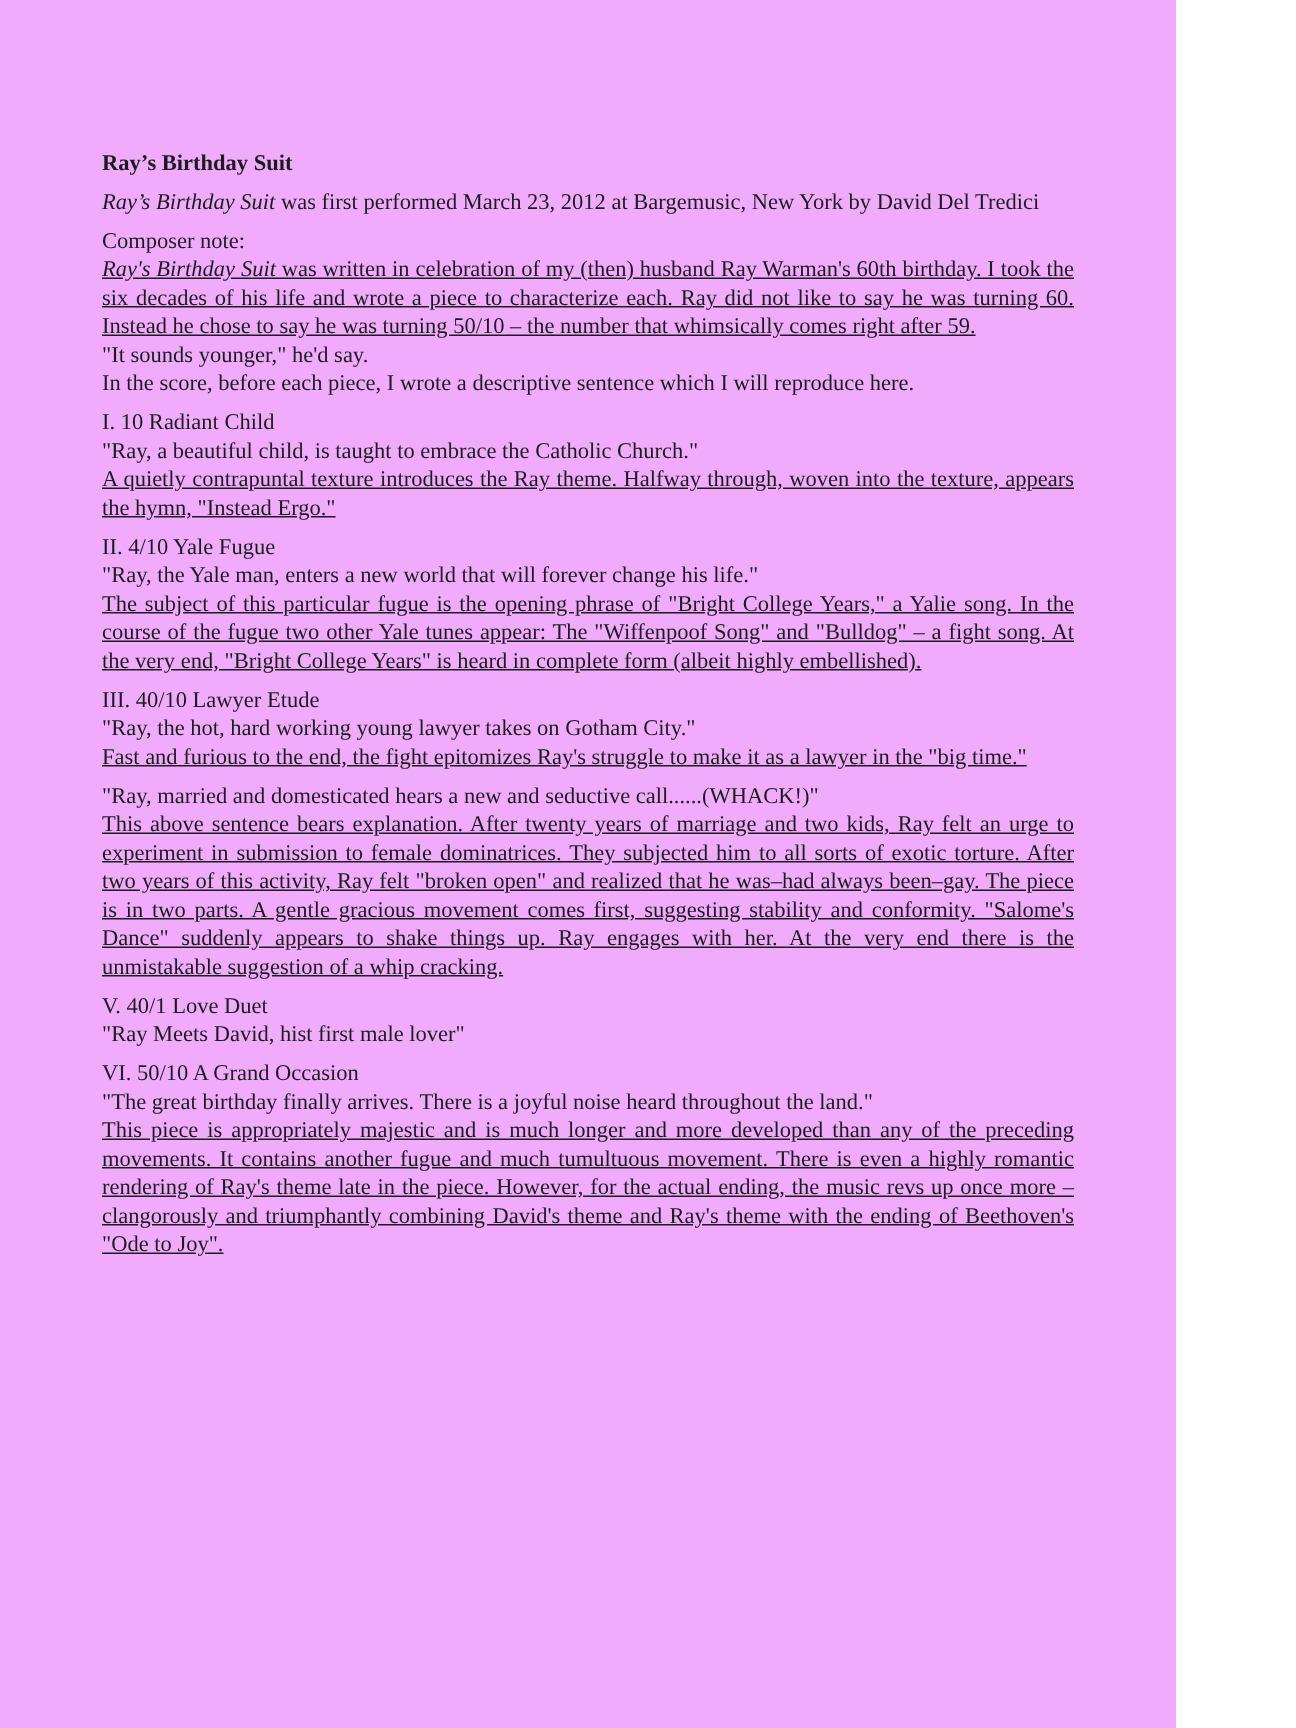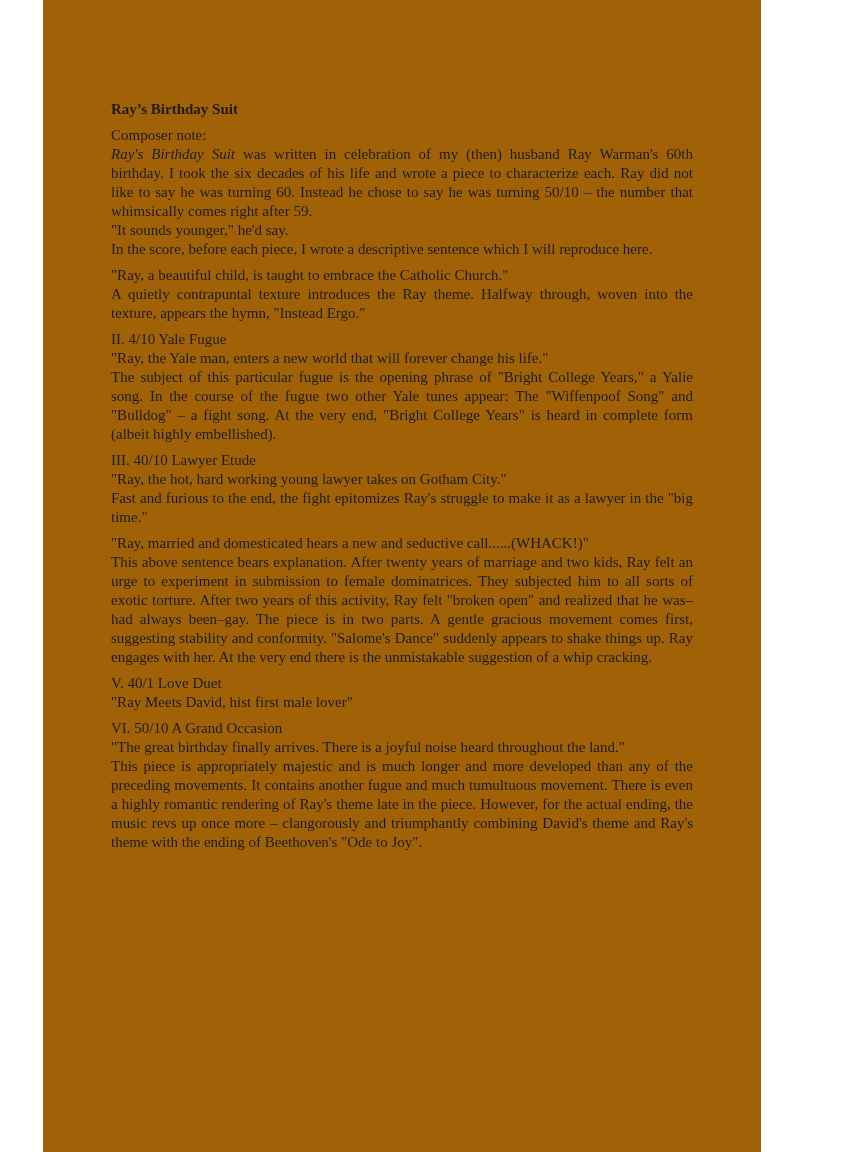--- a/index.html
+++ b/index.html
@@ -9,61 +9,63 @@
   }
   body {
     width: 864px;
     height: 1152px;
     font-family: "Liberation Serif", "DejaVu Serif", serif;
     color: #1c1c1c;
     overflow: hidden;
   }
   .page {
     box-sizing: border-box;
-    width: 718px;
+    width: 784px;
     height: 1152px;
     padding: 100px 68px 40px 68px;
-    background: #a16207;
-    margin-left: 43px;
+    background: #f0abfc;
   }
   .block {
     margin: 0 0 7px 0;
   }
   .line, p, h1, h2 {
     margin: 0;
     font-size: 15px;
     line-height: 19px;
     font-weight: normal;
   }
   h1.doc-title {
     font-weight: bold;
   }
   .justify {
     text-align: justify;
+    text-decoration: underline;
   }
   em.work-title {
     font-style: italic;
   }
 </style>
 </head>
 <body>
 
 <div class="page">
 
   <h1 class="doc-title block">Ray’s Birthday Suit</h1>
 
+  <p class="block"><em class="work-title">Ray’s Birthday Suit</em><span> was first performed March 23, 2012 at Bargemusic, New York by David Del Tredici</span></p>
 
   <div class="block">
     <div class="line">Composer note:</div>
     <p class="justify"><em class="work-title">Ray's Birthday Suit</em><span> was written in celebration of my (then) husband Ray Warman's 60th birthday. I took the six decades of his life and wrote a piece to characterize each. Ray did not like to say he was turning 60. Instead he chose to say he was turning 50/10 – the number that whimsically comes right after 59.</span></p>
     <div class="line">"It sounds younger," he'd say.</div>
     <div class="line">In the score, before each piece, I wrote a descriptive sentence which I will reproduce here.</div>
   </div>
 
   <section class="block">
+    <h2>I. 10 Radiant Child</h2>
     <p>"Ray, a beautiful child, is taught to embrace the Catholic Church."</p>
     <p class="justify">A quietly contrapuntal texture introduces the Ray theme. Halfway through, woven into the texture, appears the hymn, "Instead Ergo."</p>
   </section>
 
   <section class="block">
     <h2>II. 4/10 Yale Fugue</h2>
     <p>"Ray, the Yale man, enters a new world that will forever change his life."</p>
     <p class="justify">The subject of this particular fugue is the opening phrase of "Bright College Years," a Yalie song. In the course of the fugue two other Yale tunes appear: The "Wiffenpoof Song" and "Bulldog" – a fight song. At the very end, "Bright College Years" is heard in complete form (albeit highly embellished).</p>
   </section>
 

